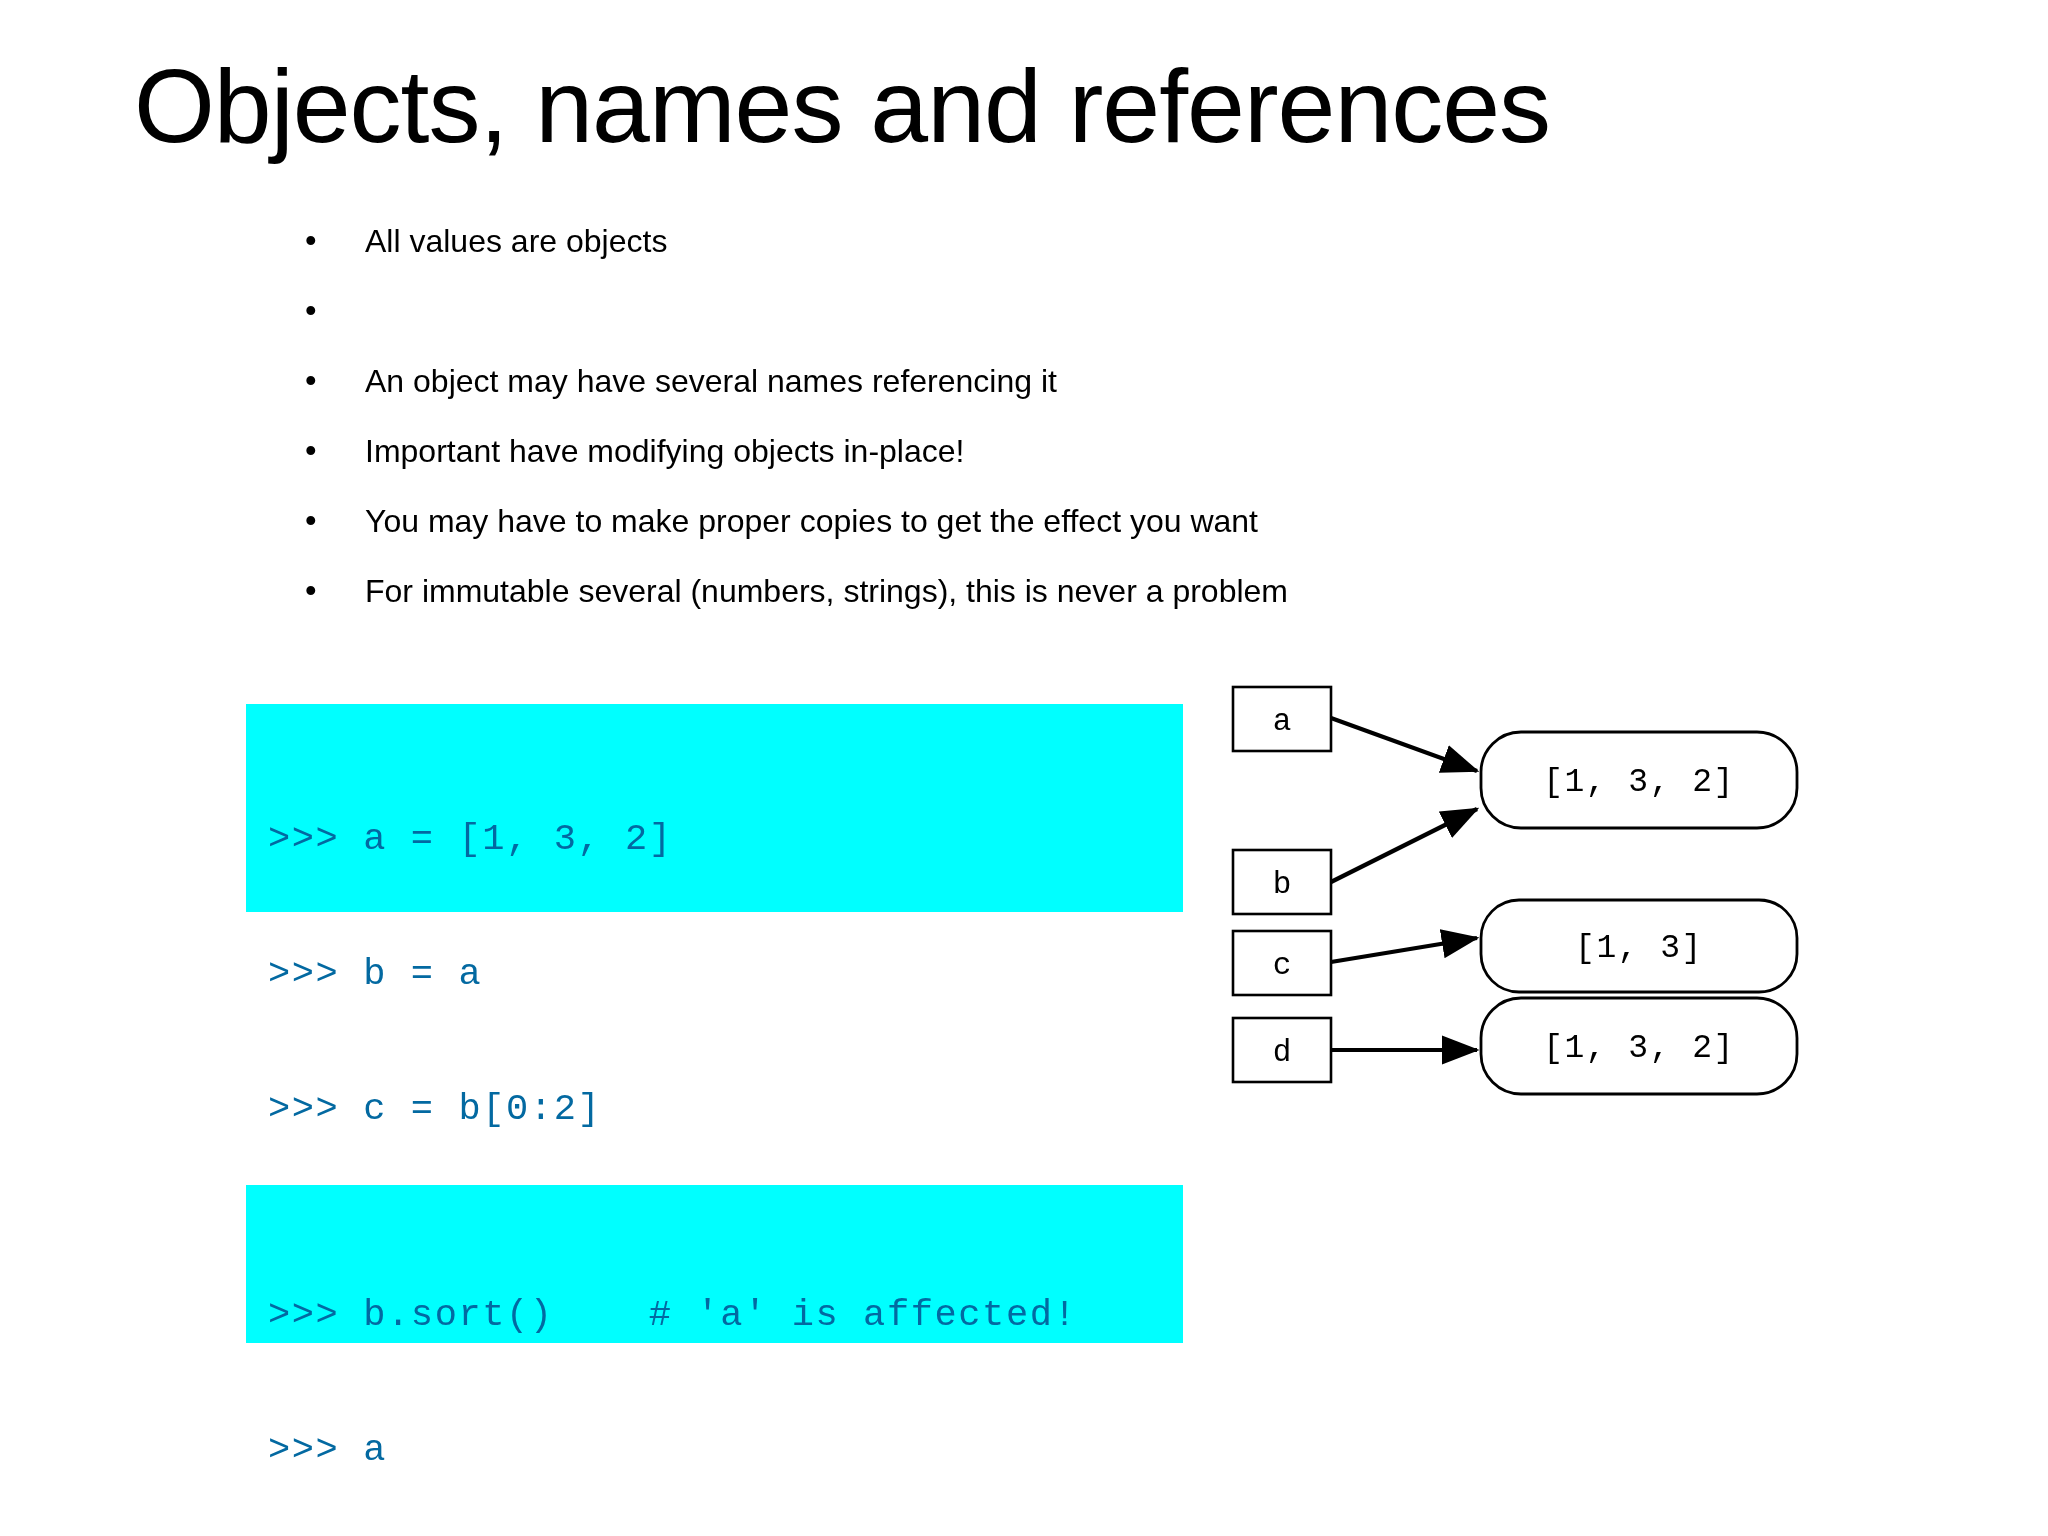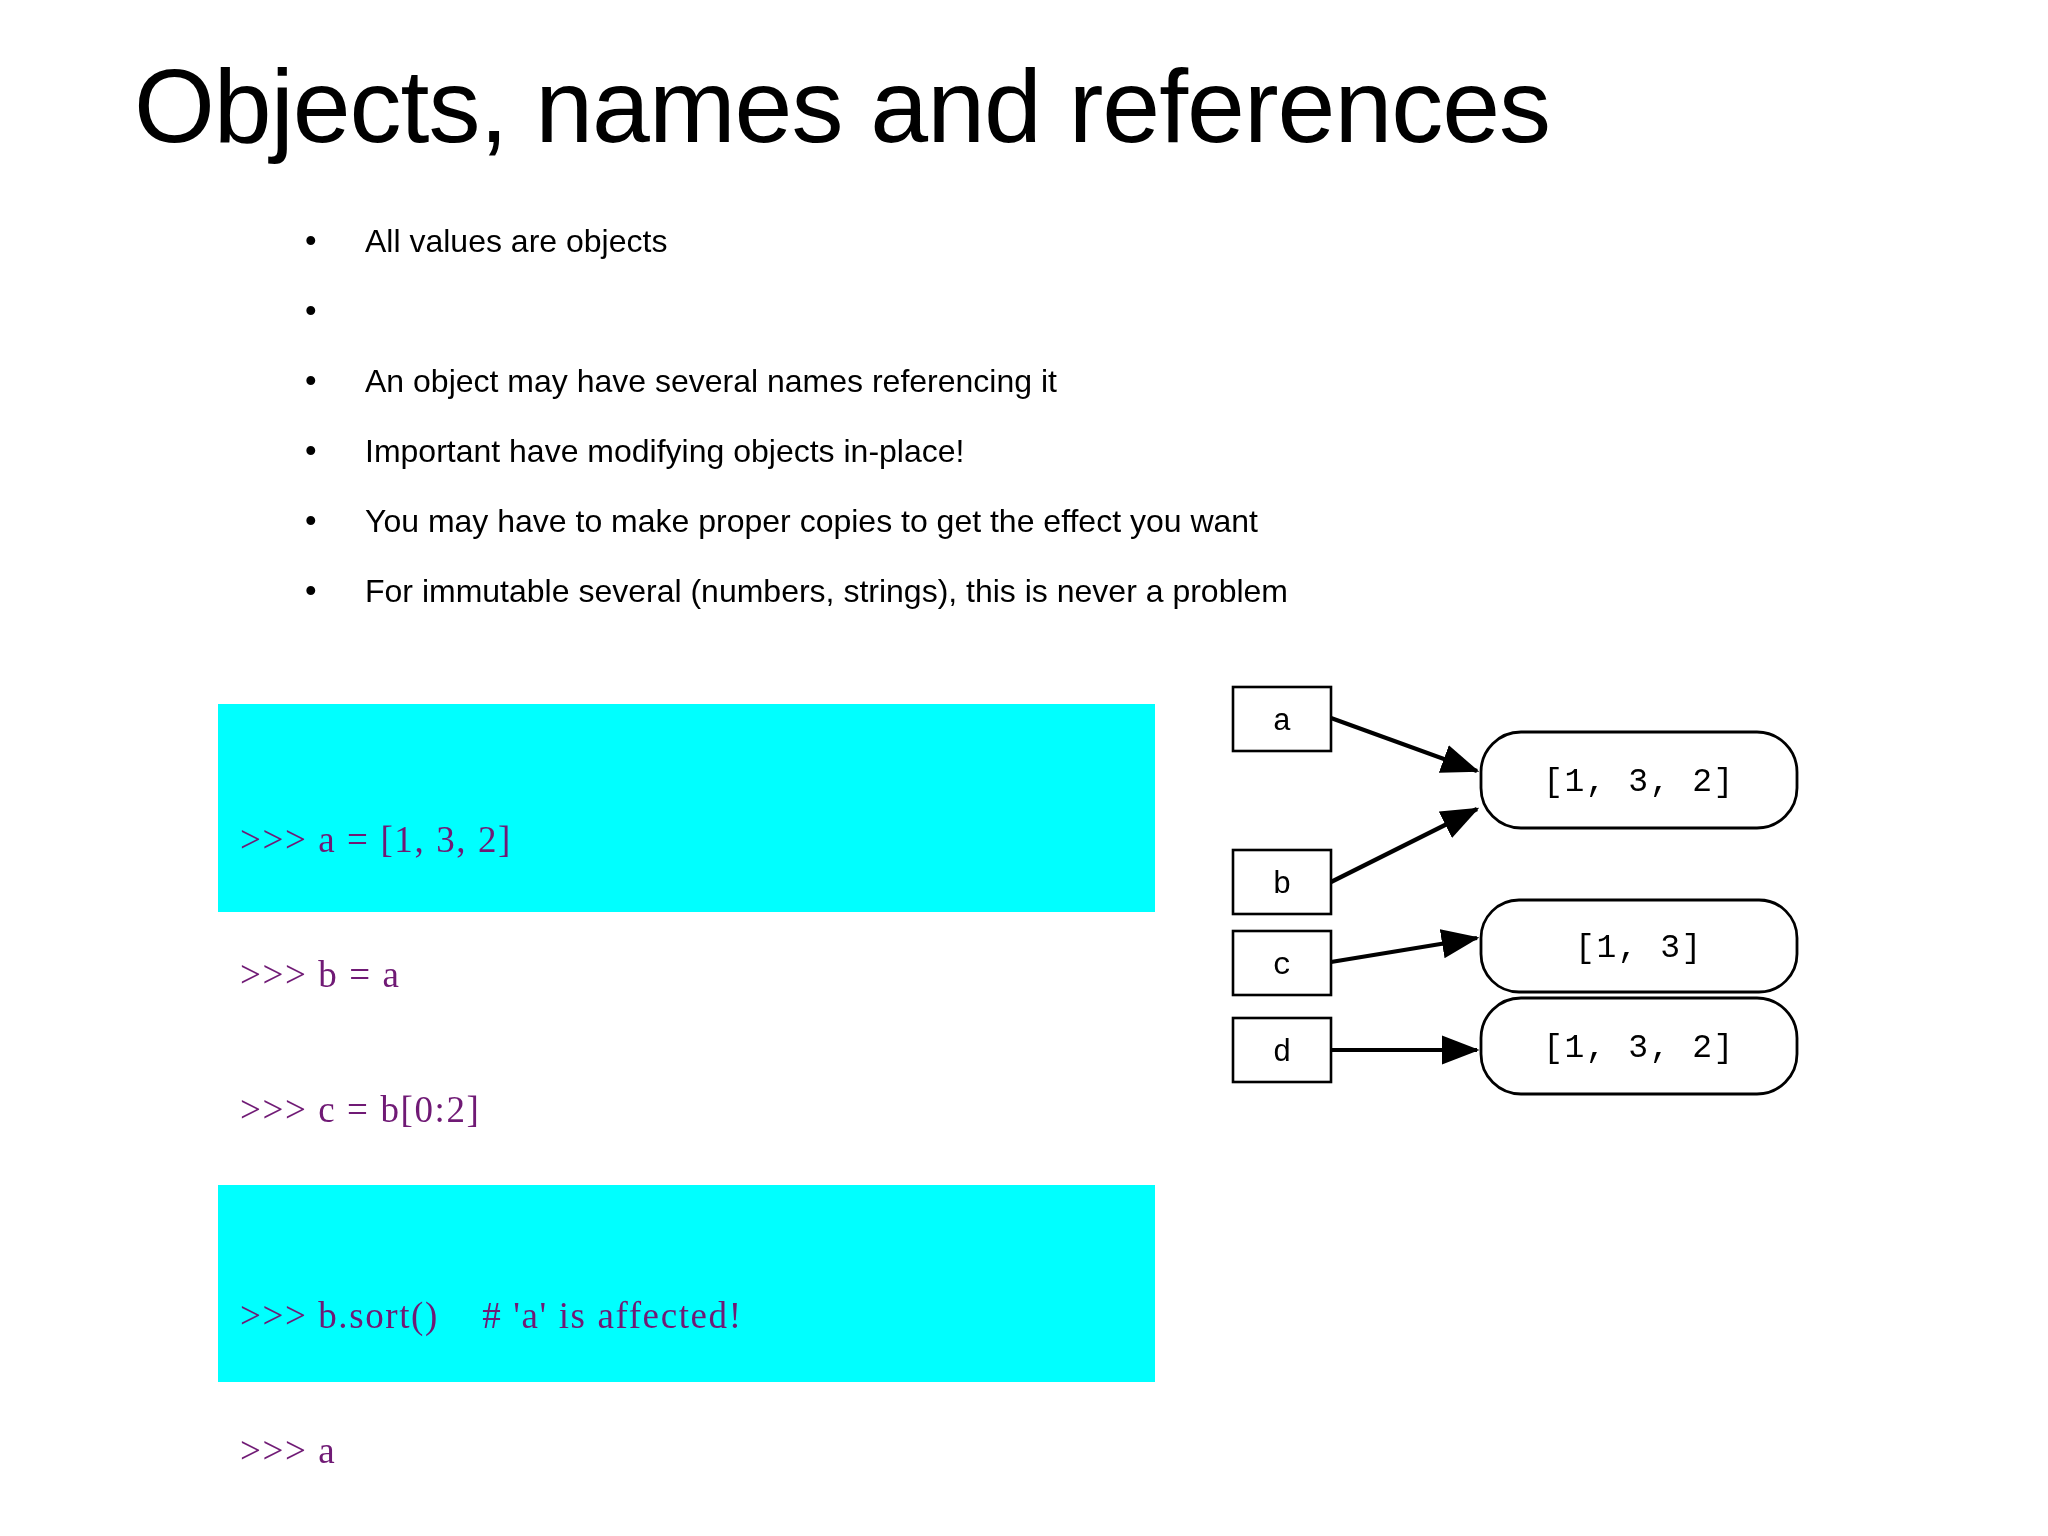--- a/index.html
+++ b/index.html
@@ -60,40 +60,41 @@
   .bullet-text {
     font-size: 32px;
     line-height: 52px;
     white-space: nowrap;
   }
 
   
   .code-block {
     position: absolute;
     background: #00ffff;
-    font-family: Liberation Serif, serif;
+    font-family: Liberation Mono, monospace;
     font-size: 37px;
     line-height: 45px;
-    color: #701a75;
+    color: #0369a1;
     white-space: pre;
     letter-spacing: 1.6px;
     box-sizing: border-box;
+    margin-left: 28px;
   }
   #code-block-1 {
     left: 218px;
     top: 704px;
     width: 937px;
     height: 208px;
     padding: 23px 0 0 22px;
   }
   #code-block-2 {
     left: 218px;
     top: 1185px;
     width: 937px;
-    height: 197px;
+    height: 158px;
     padding: 18px 0 13px 22px;
   }
   .code-line { display: block; }
 
   
   #ref-diagram {
     position: absolute;
     left: 1215px;
     top: 670px;
     width: 620px;

